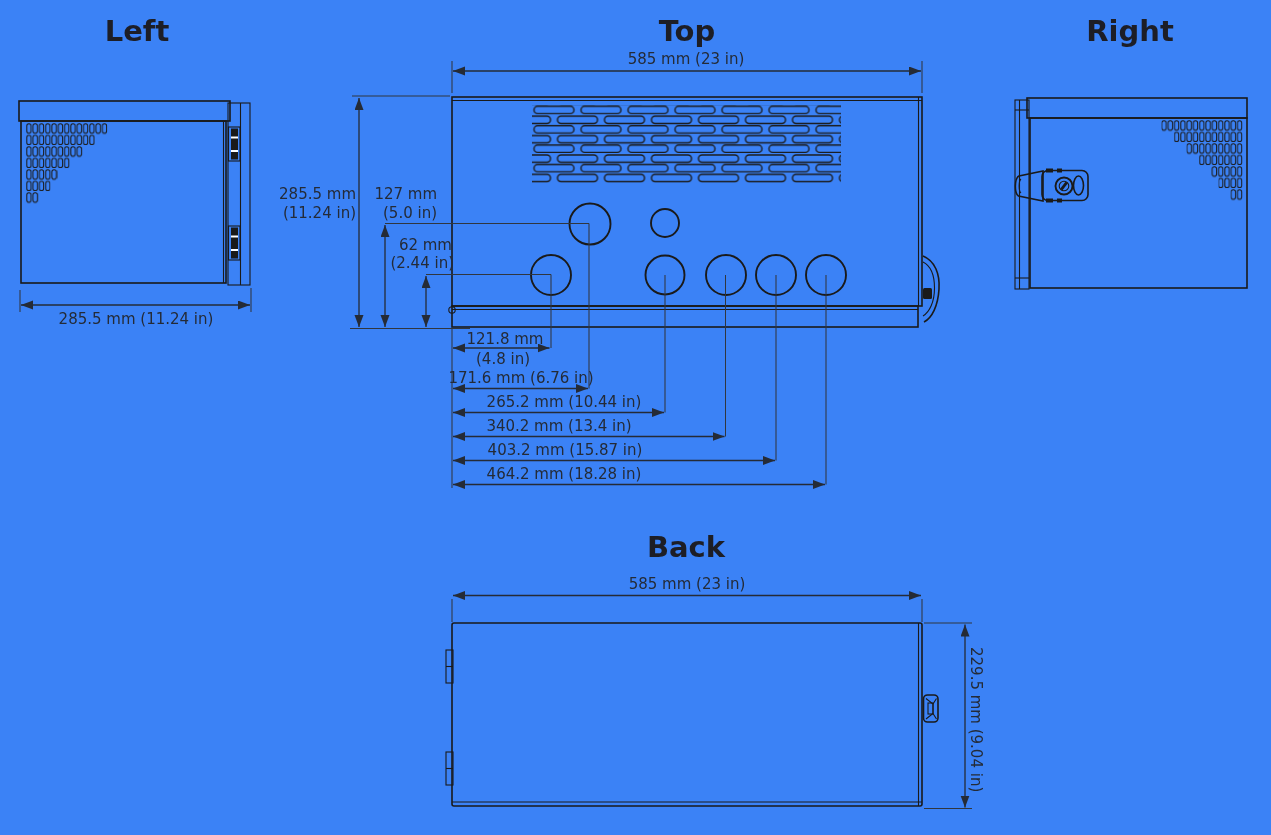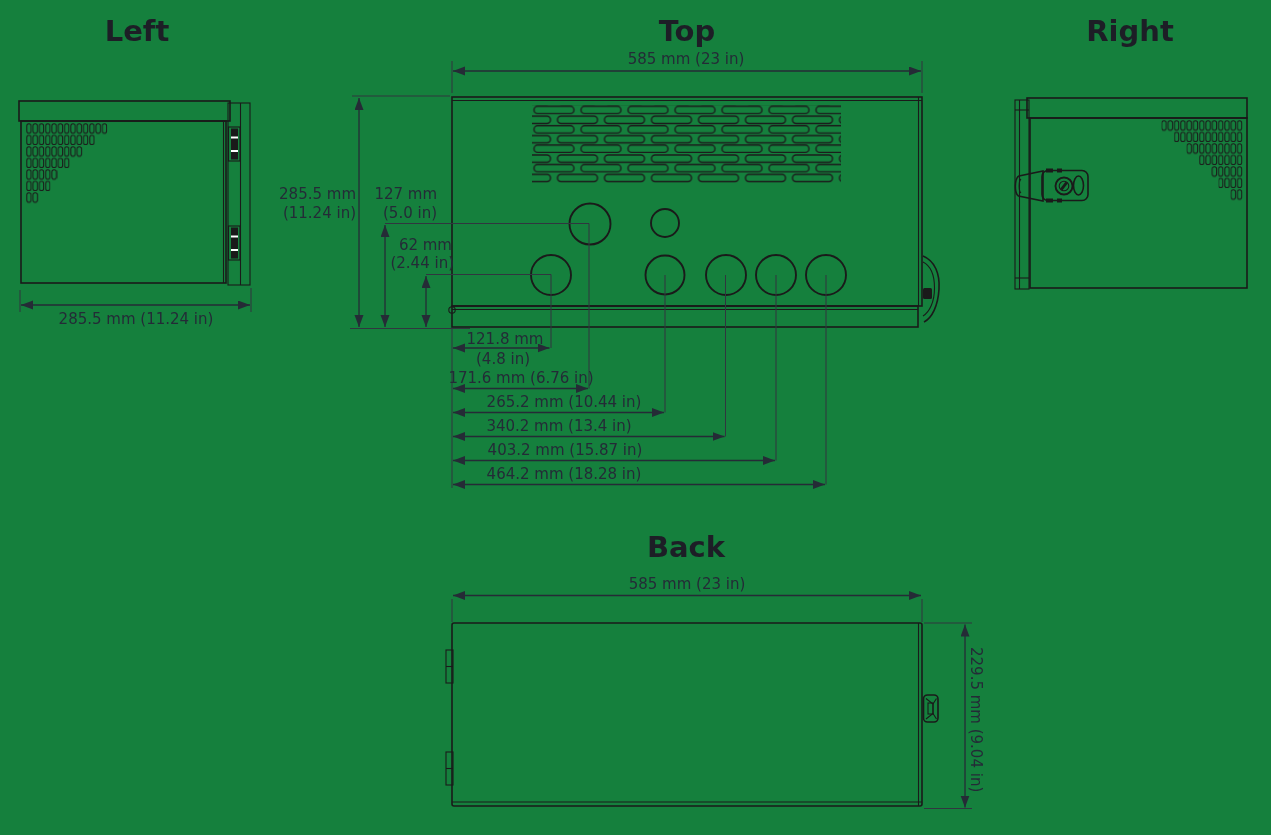--- a/index.html
+++ b/index.html
@@ -1,16 +1,16 @@
 <!DOCTYPE html>
 <html><head>
 <meta charset="utf-8">
 <style>
   html,body{margin:0;padding:0;background:#ffffff;}
-  .stage{position:relative;width:1271px;height:835px;background:#15803d;overflow:hidden;
+  .stage{position:relative;width:1271px;height:835px;background:#3b82f6;overflow:hidden;
          font-family:"DejaVu Sans",sans-serif;}
   svg{position:absolute;left:0;top:0;}
   .ol   {fill:none;stroke:#1a1a1a;stroke-width:1.6;}
   .thin {fill:none;stroke:#1a1a1a;stroke-width:1.1;}
   .hole {fill:none;stroke:#1a1a1a;stroke-width:1.9;}
   .dimln{fill:none;stroke:#252b36;stroke-width:1.3;}
   .lead {fill:none;stroke:#30363f;stroke-width:1.05;}
   .dark {fill:#1a1a1a;stroke:none;}
   .wgap {stroke:#ffffff;stroke-width:2;fill:none;}
   .dimtxt{font-family:"DejaVu Sans",sans-serif;font-size:15px;fill:#242b37;}

